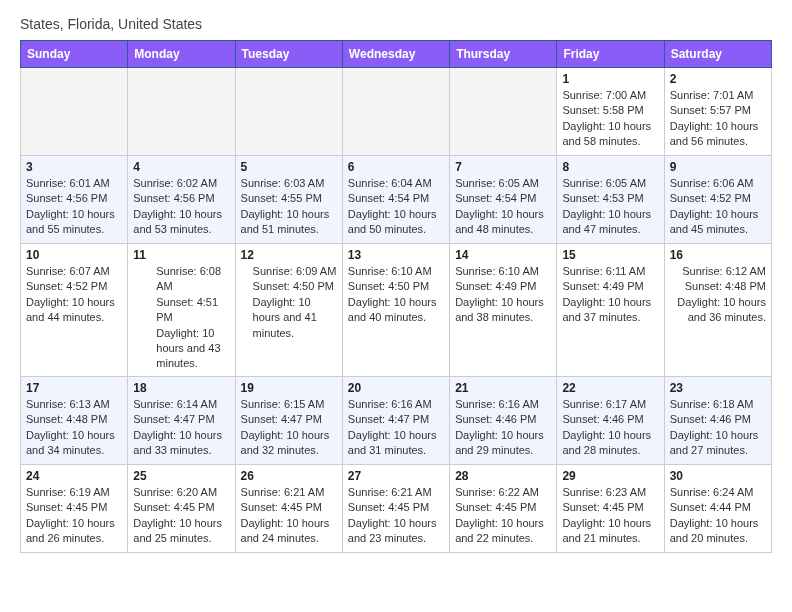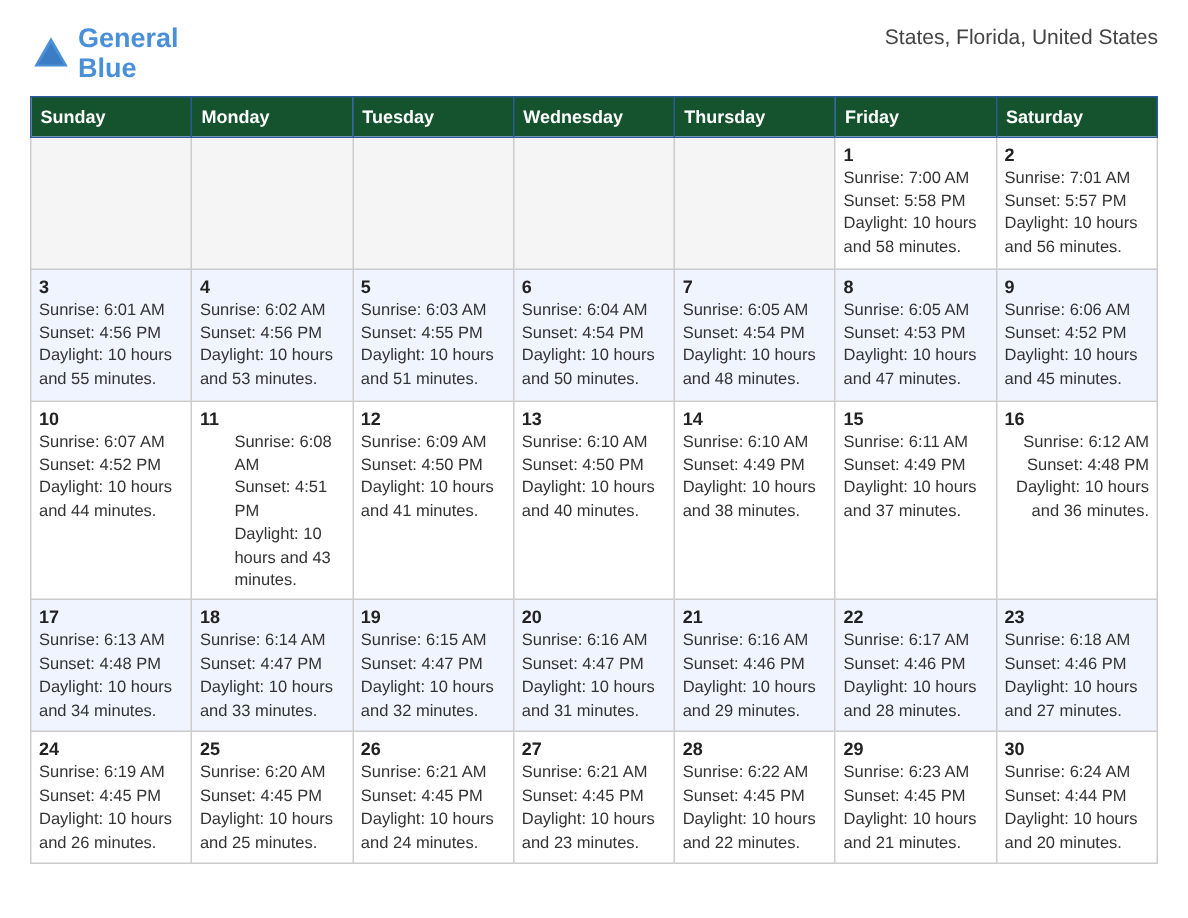--- a/index.html
+++ b/index.html
@@ -45,21 +45,21 @@
     .location-title {
       font-size: 14px;
       color: #444;
     }
     table {
       width: 100%;
       border-collapse: collapse;
       font-size: 10px;
     }
     thead tr th {
-      background: #14532d;
+      background: #8b5cf6;
       color: #fff;
       text-align: left;
       padding: 6px 6px;
       font-size: 12px;
       border: 1px solid #2a5a9a;
     }
     tbody tr td {
       border: 1px solid #ccc;
       vertical-align: top;
       padding: 4px 5px;
@@ -86,30 +86,20 @@
       background: #fff;
     }
     tbody tr:nth-child(even) td:not(.empty) {
       background: #f0f4ff;
     }
   </style>
 </head>
 <body>
 
 <div class="header-area">
-  <div class="logo">
-    <svg class="logo-icon" viewBox="0 0 40 40">
-      <polygon points="20,4 36,32 4,32" fill="#4a90d9"></polygon>
-      <polygon points="20,10 32,30 8,30" fill="#2a6ab0" opacity="0.5"></polygon>
-    </svg>
-    <div class="logo-text">
-      <div><span>General</span></div>
-      <div style="color:#4a90d9;">Blue</div>
-    </div>
-  </div>
   <div class="title-area">
     <div class="location-title">States, Florida, United States</div>
   </div>
 </div>
 
 <table>
   <thead>
     <tr>
     <th>Sunday</th>
         <th>Monday</th>
@@ -192,21 +182,21 @@
 Daylight: 10 hours and 44 minutes.</div>
         </td>
         <td>
           <span class="day-num">11</span>
           <div class="day-info" style="white-space: pre-line; margin-left: 23px;">Sunrise: 6:08 AM
 Sunset: 4:51 PM
 Daylight: 10 hours and 43 minutes.</div>
         </td>
         <td>
           <span class="day-num">12</span>
-          <div class="day-info" style="white-space: pre-line;">Sunrise: 6:09 AM
+          <div class="day-info" style="white-space: pre-line; margin-left: 12px;">Sunrise: 6:09 AM
 Sunset: 4:50 PM
 Daylight: 10 hours and 41 minutes.</div>
         </td>
         <td>
           <span class="day-num">13</span>
           <div class="day-info" style="white-space: pre-line;">Sunrise: 6:10 AM
 Sunset: 4:50 PM
 Daylight: 10 hours and 40 minutes.</div>
         </td>
         <td>

